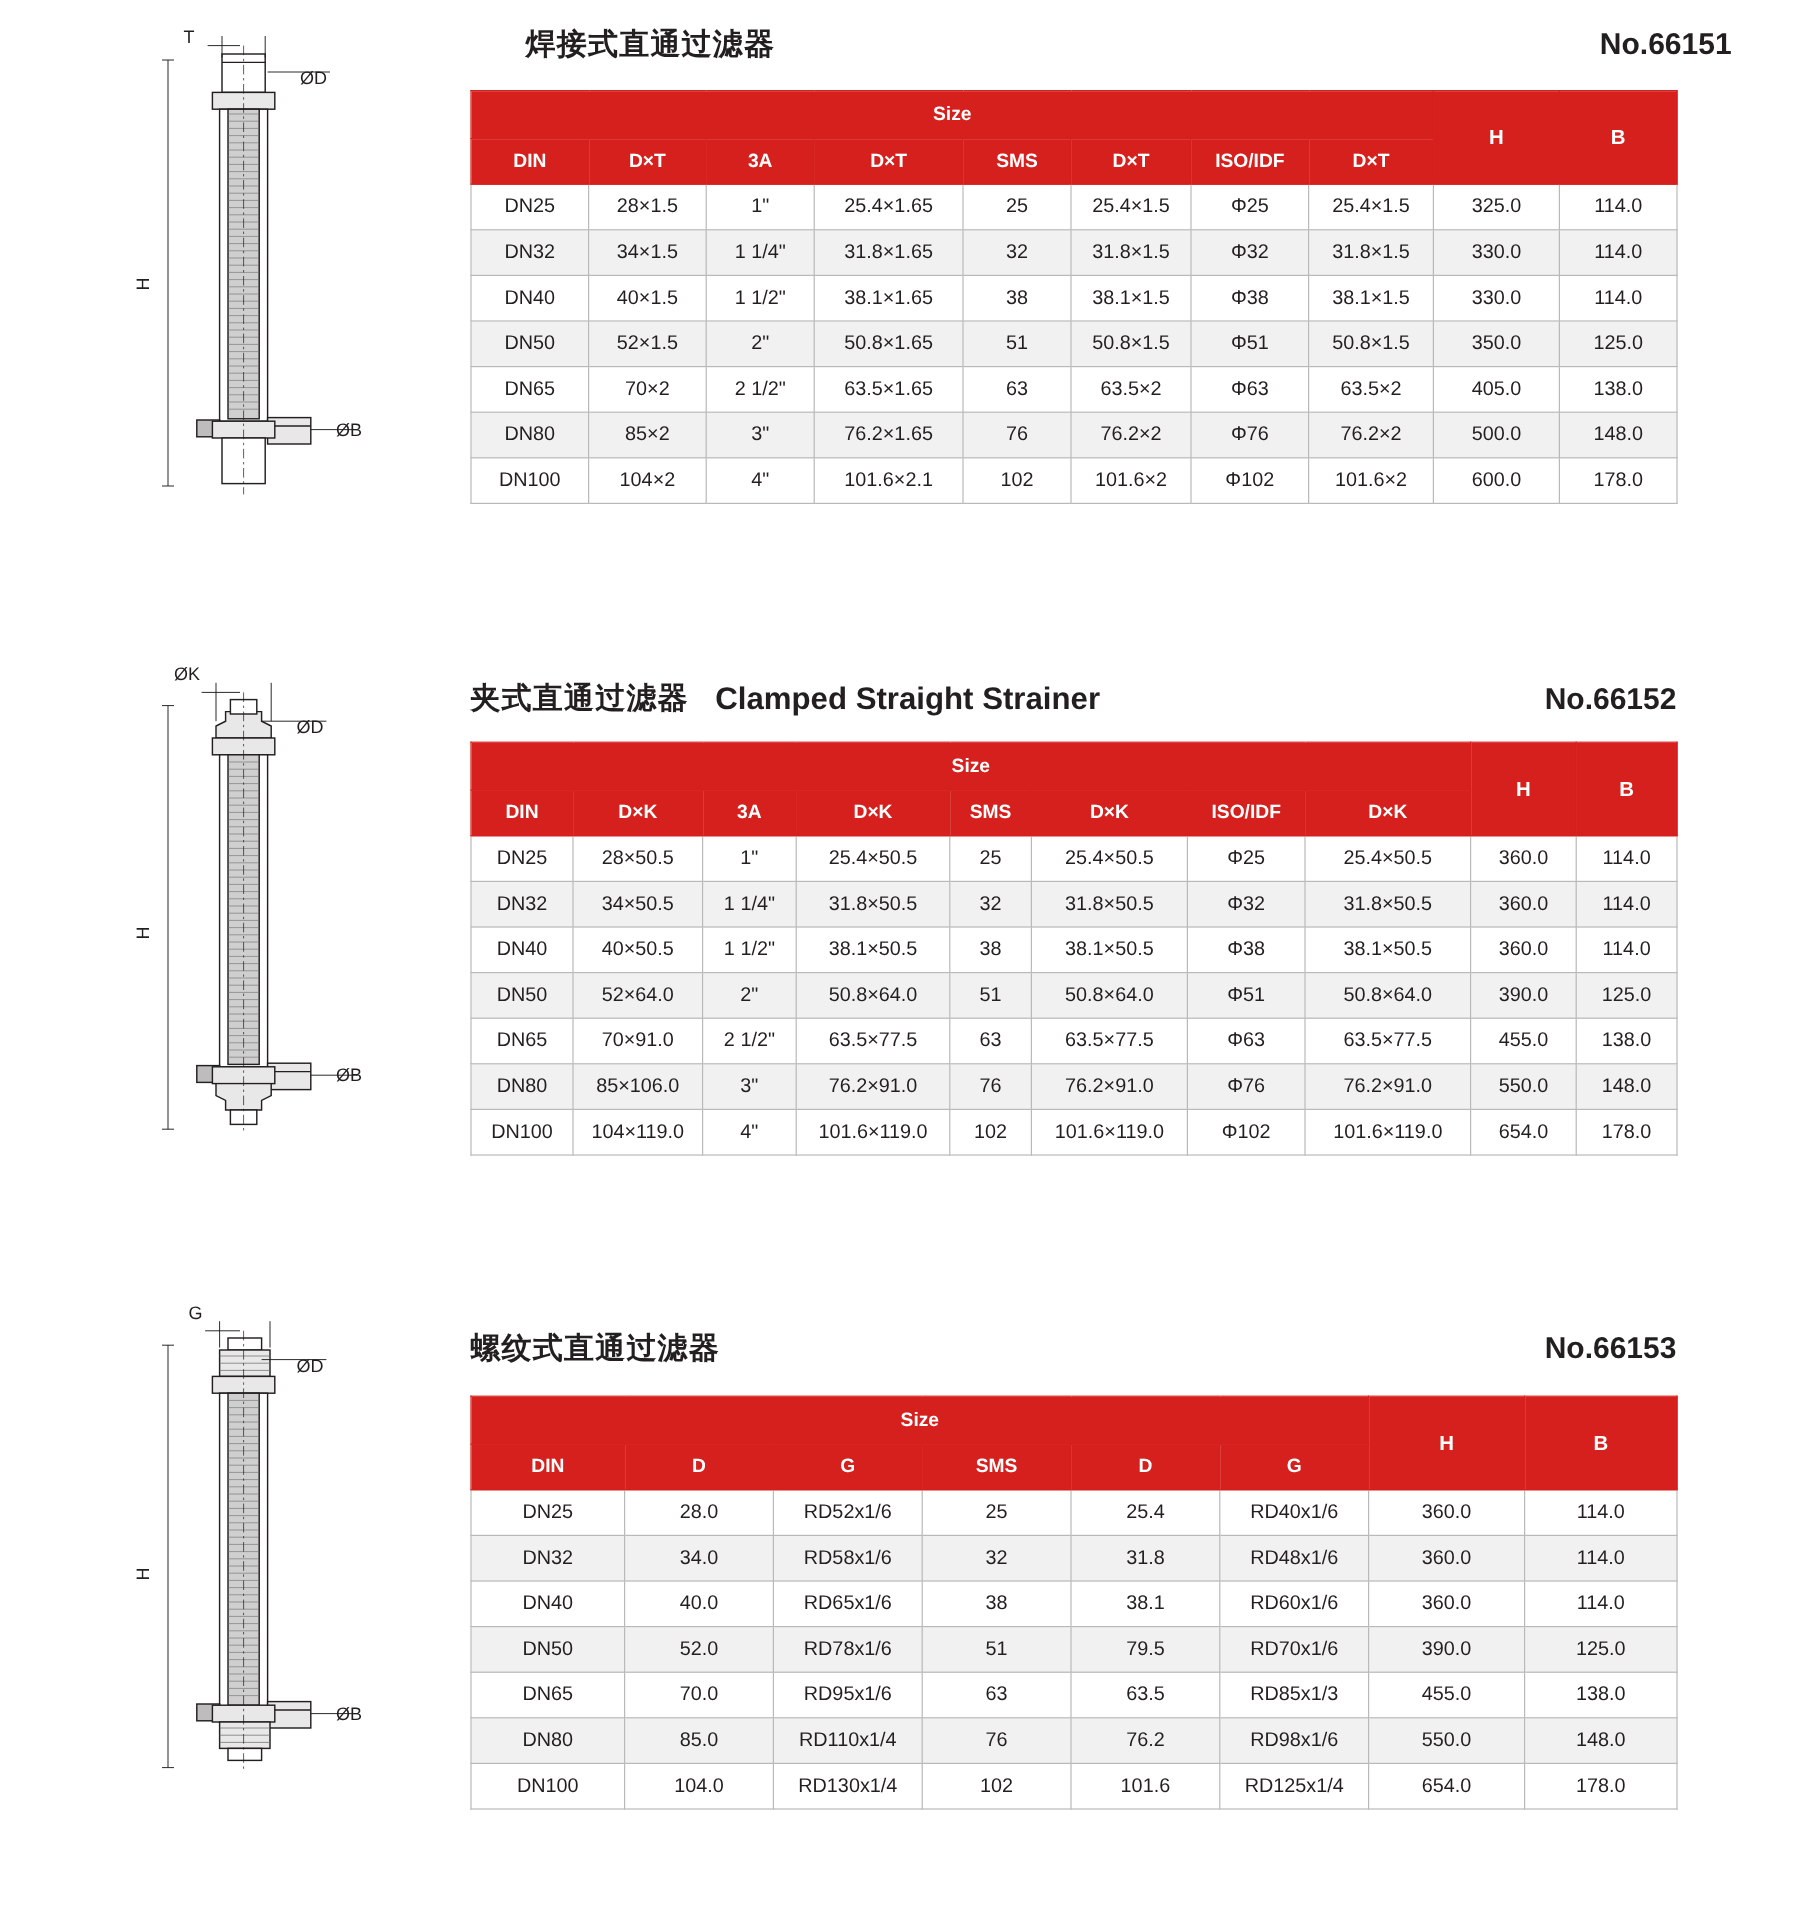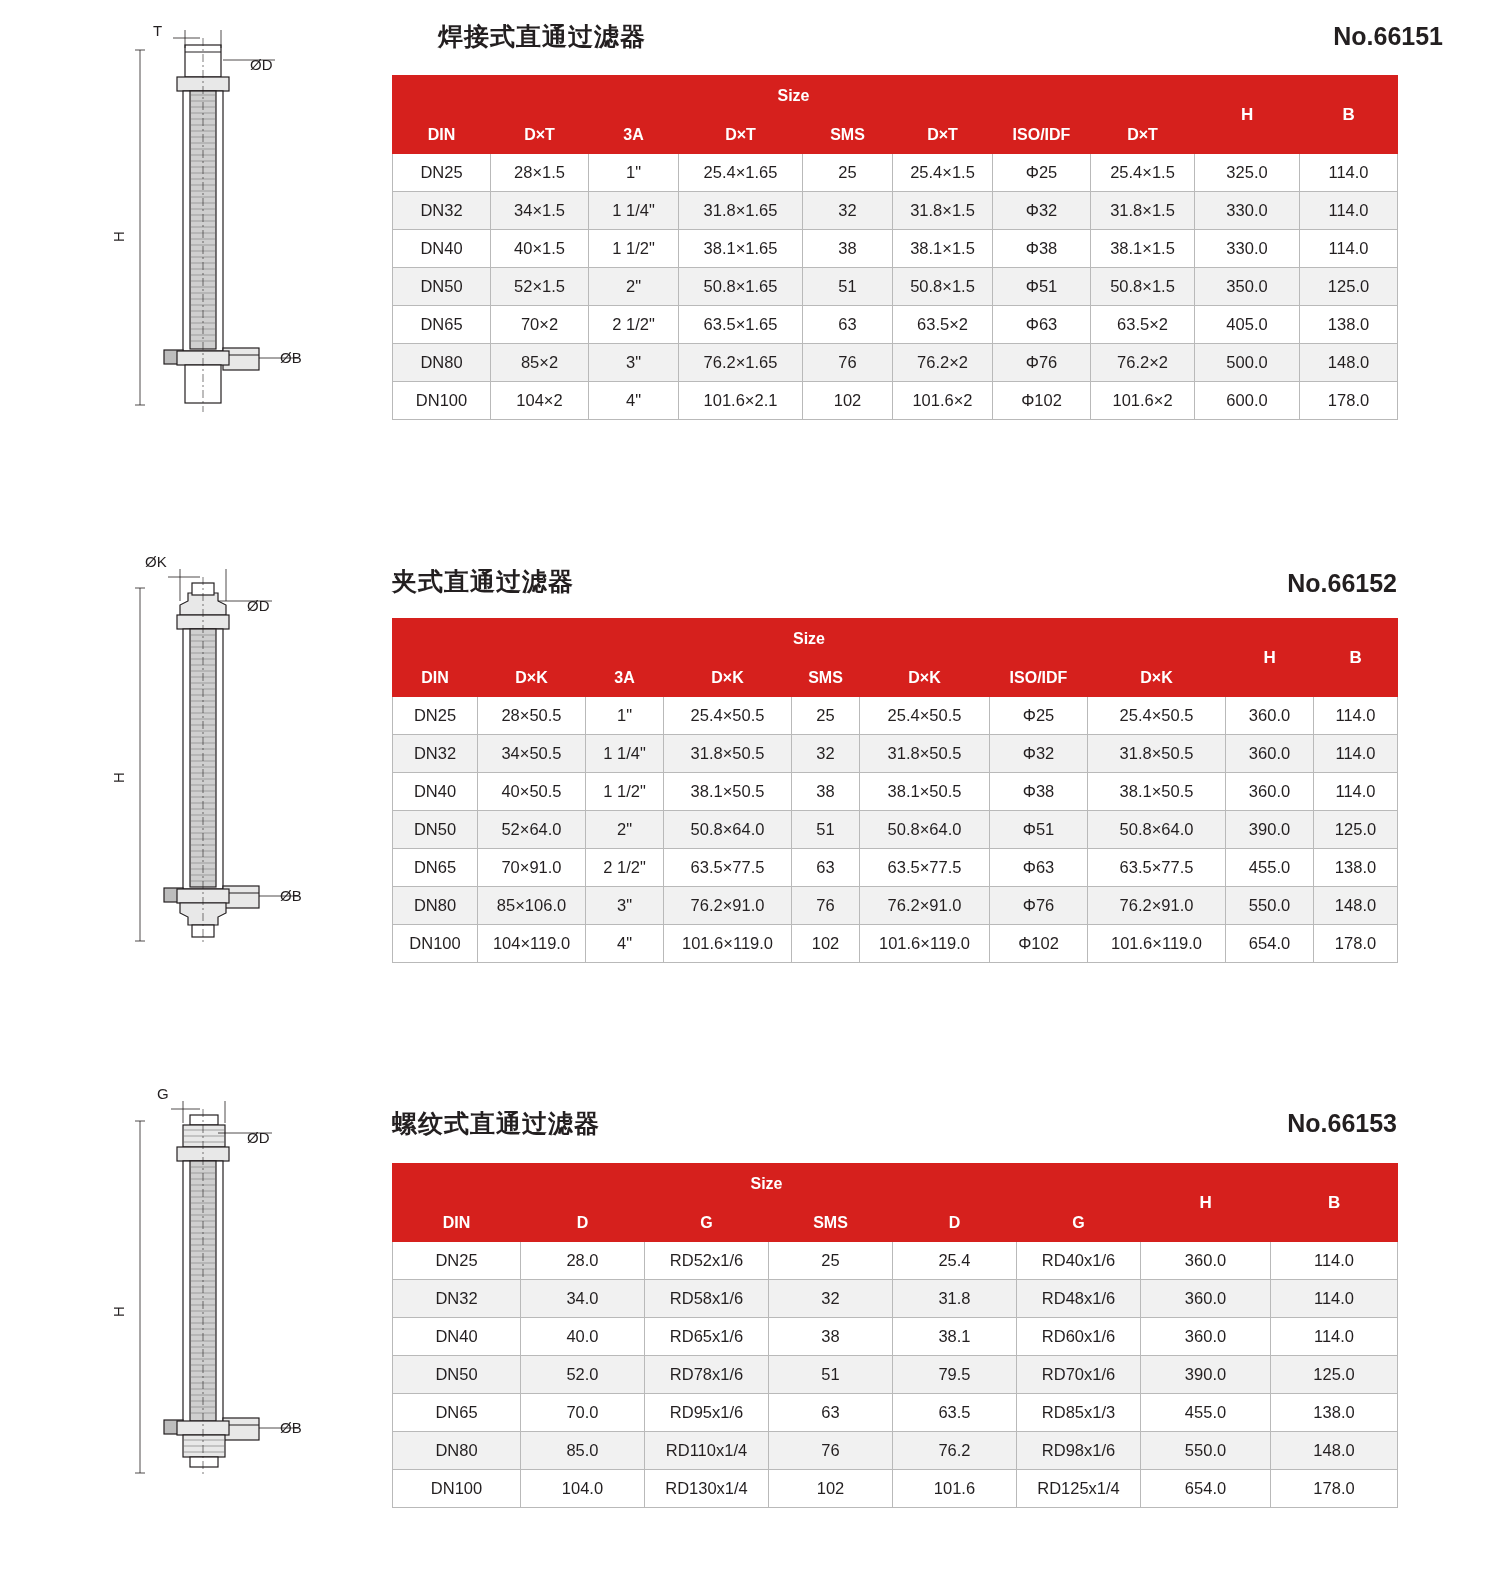--- a/index.html
+++ b/index.html
@@ -402,20 +402,21 @@
           <text x="105" y="24">ØK</text>
           <text x="207" y="68">ØD</text>
           <text x="84" y="240" transform="rotate(-90 84 240)">H</text>
           <text x="240" y="358">ØB</text>
         </g>
       </svg>
     </div>
 
     <div class="heading" style="top: 22px; align-items: flex-end;">
       <span class="title-zh">夹式直通过滤器</span>
+      <span class="title-en">Clamped Straight Strainer</span>
       <span class="model-no">No.66152</span>
     </div>
 
     <table class="spec" style="left:392px; top:75px; width:1005px;">
       <colgroup>
         <col style="width:85px">
           <col style="width:108px">
           <col style="width:78px">
           <col style="width:128px">
         <col style="width:68px">

